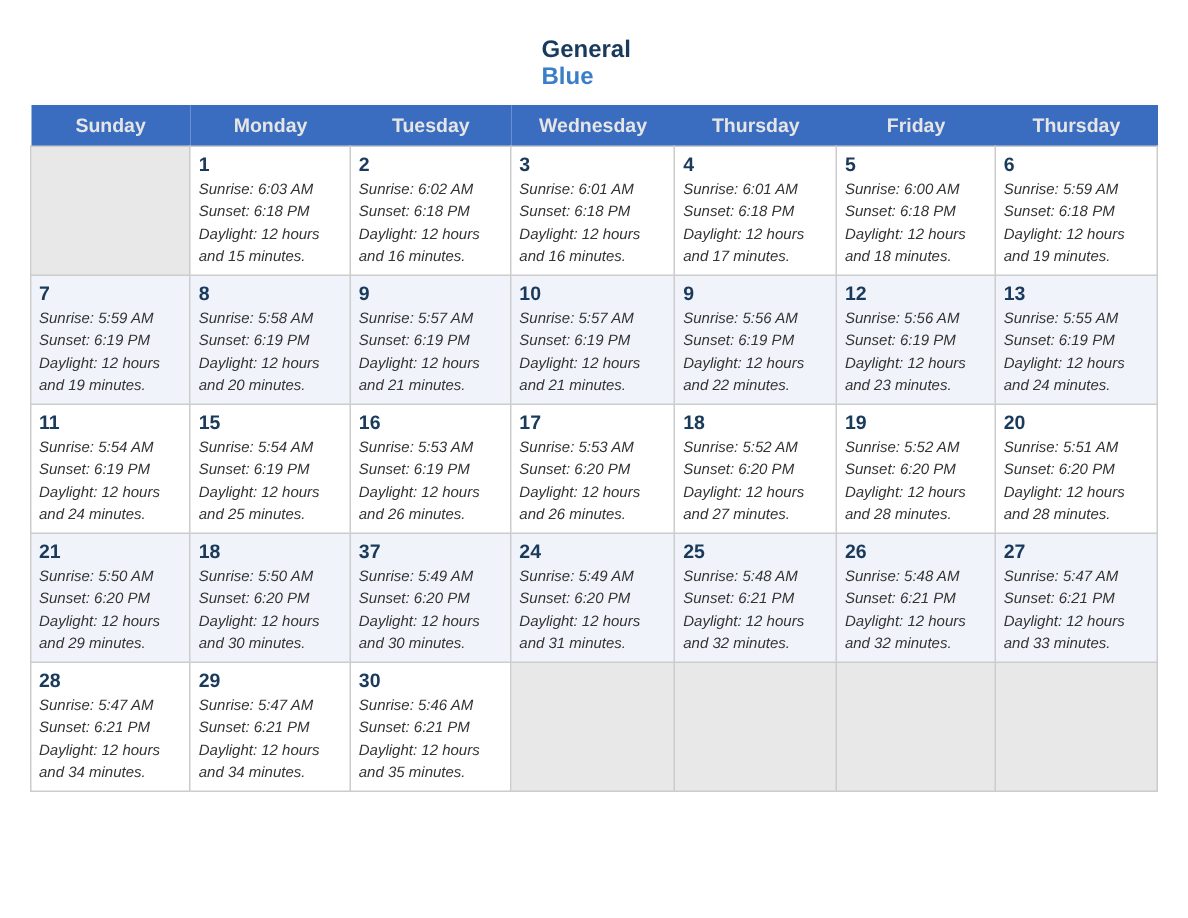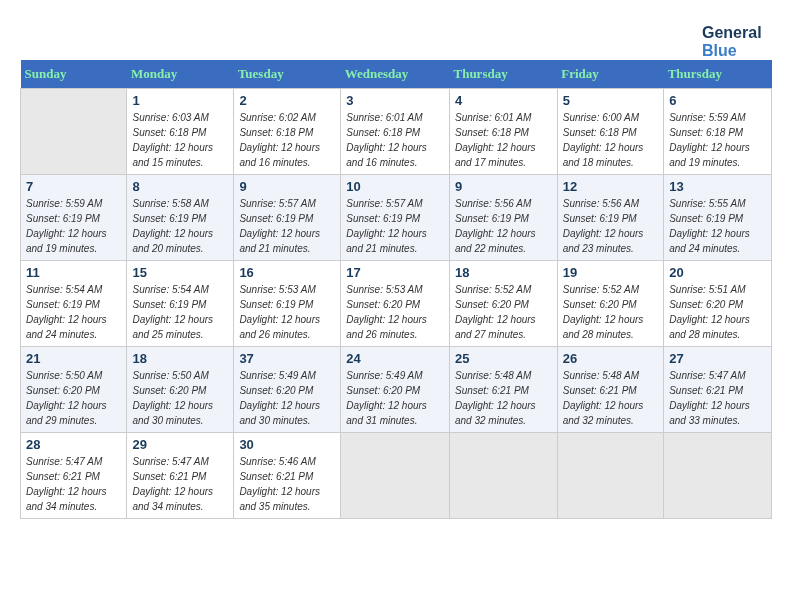--- a/index.html
+++ b/index.html
@@ -5,23 +5,23 @@
     * { margin: 0; padding: 0; box-sizing: border-box; }
     body {
       font-family: Arial, sans-serif;
       background: #fff;
       width: 792px;
       min-height: 612px;
       padding: 20px;
     }
     .header {
       display: flex;
-      justify-content: flex-end;
+      justify-content: center;
       align-items: flex-start;
-      margin-bottom: 0;
+      margin-bottom: 10px;
     }
     .logo {
       display: flex;
       align-items: center;
     }
     .title-block {
       text-align: right;
     }
     .month-year {
       font-size: 36px;
@@ -32,26 +32,25 @@
       font-size: 16px;
       color: #333;
     }
     table {
       width: 100%;
       border-collapse: collapse;
       font-size: 11px;
     }
     thead tr th {
       background-color: #3a6cbf;
-      color: #86efac;
+      color: #e5e5e5;
       padding: 6px 4px;
-      text-align: left;
+      text-align: center;
       font-size: 13px;
       font-weight: bold;
-      font-family: Liberation Serif, serif;
     }
     tbody tr td {
       border: 1px solid #ccc;
       vertical-align: top;
       padding: 4px 5px;
       min-height: 80px;
       width: 113px;
     }
     .day-number {
       font-size: 13px;

